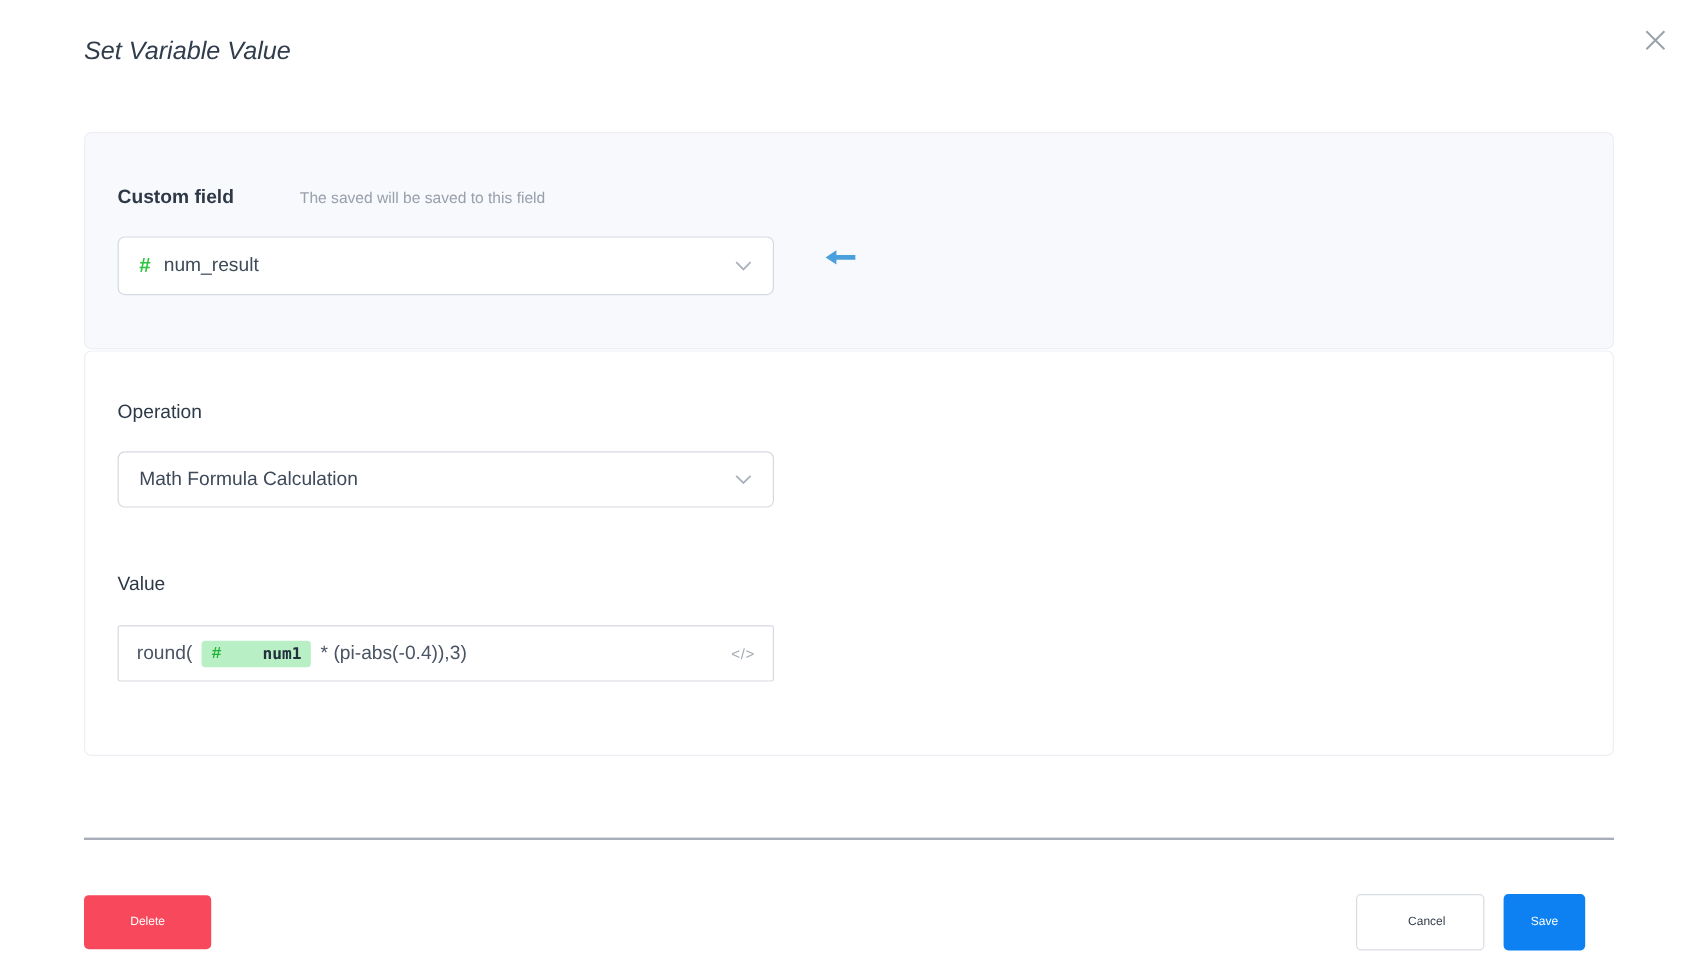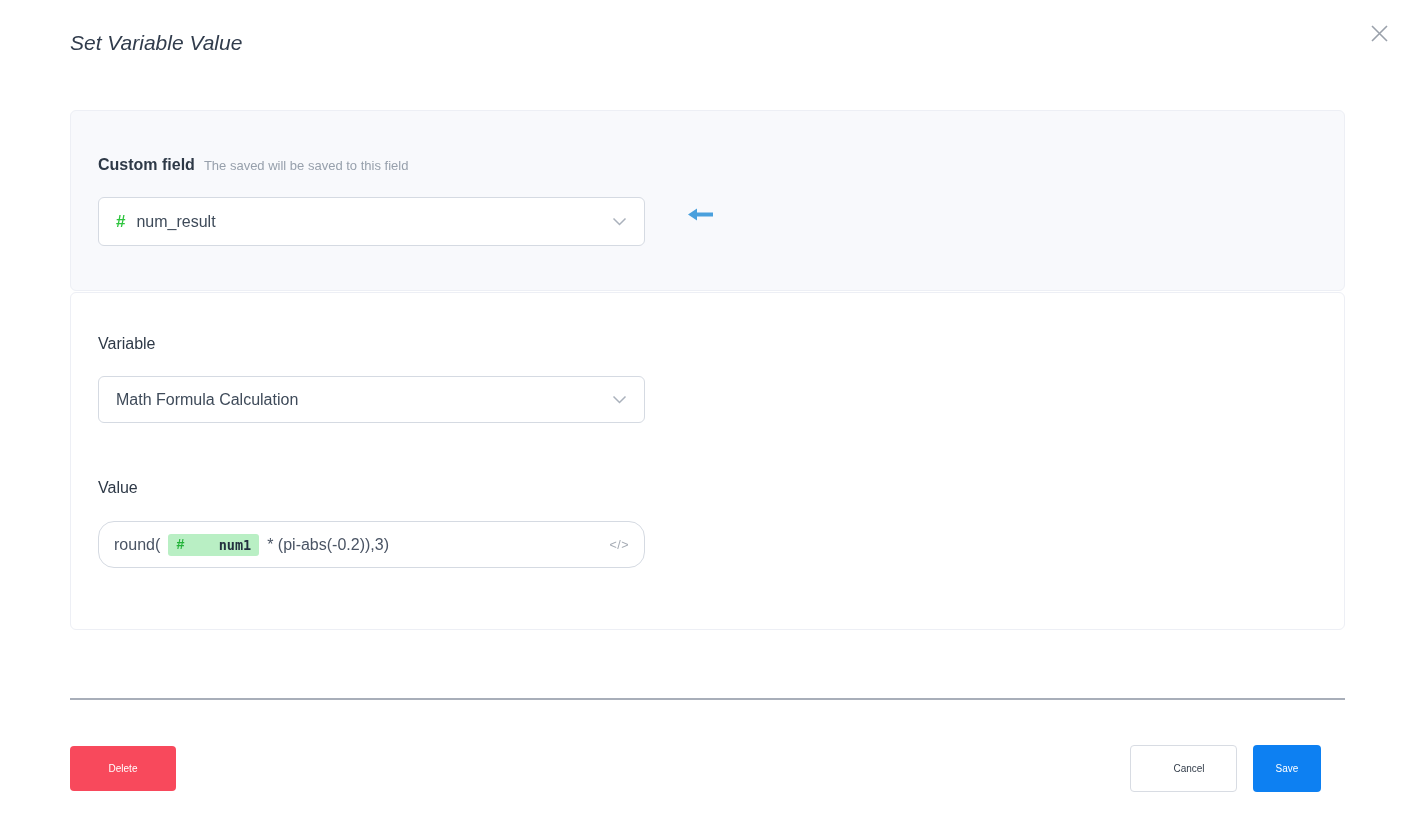--- a/index.html
+++ b/index.html
@@ -73,21 +73,21 @@
 
   .arrow-left { position: absolute; left: 688px; top: 207px; display: flex; }
 
   .value-input {
     position: absolute;
     left: 27px;
     width: 547px;
     height: 47px;
     background: #ffffff;
     border: 1px solid #d5dae2;
-    border-radius: 16px;
+    border-radius: 2px;
     display: flex;
     align-items: center;
     padding: 0 15px;
     font-size: 16px;
     color: #4a5464;
     cursor: text;
   }
   .token-chip {
     display: inline-flex;
     align-items: center;
@@ -159,21 +159,21 @@
 
   <div class="modal-title">Set Variable Value</div>
 
   <div class="close-btn">
     <svg width="23" height="23" viewBox="0 0 23 23">
       <path d="M4 4 L19 19 M19 4 L4 19" stroke="#9aa1ab" stroke-width="1.6" fill="none"></path>
     </svg>
   </div>
 
   <div class="card card-gray">
-    <div class="label-row" style="top: 45px;">
+    <div class="label-row" style="top: 45px; gap: 46px;">
       <span class="field-label-strong">Custom field</span>
       <span class="field-hint">The saved will be saved to this field</span>
     </div>
     <div class="select" style="top: 86px; height: 49px;">
       <span class="hash-green">#</span>
       <span class="select-text">num_result</span>
       <span class="chevron">
         <svg width="15" height="9" viewBox="0 0 15 9">
           <path d="M1.5 1.5 L7.5 7.5 L13.5 1.5" fill="none" stroke="#aab1bc" stroke-width="1.5"></path>
         </svg>
@@ -182,41 +182,41 @@
   </div>
 
   <div class="arrow-left">
     <svg width="25" height="15" viewBox="0 0 25 15">
       <path d="M25 5.6 H9 V1.5 L0 7.5 L9 13.5 V9.4 H25 Z" fill="#4aa0dd"></path>
     </svg>
   </div>
 
   <div class="card card-white">
     <div class="label-row" style="top: 42px;">
-      <span class="field-label">Variable</span>
+      <span class="field-label">Operation</span>
     </div>
     <div class="select" style="top: 83px; height: 47px; justify-content: center;">
       <span class="select-text">Math Formula Calculation</span>
       <span class="chevron">
         <svg width="15" height="9" viewBox="0 0 15 9">
           <path d="M1.5 1.5 L7.5 7.5 L13.5 1.5" fill="none" stroke="#aab1bc" stroke-width="1.5"></path>
         </svg>
       </span>
     </div>
 
     <div class="label-row" style="top: 186px;">
       <span class="field-label">Value</span>
     </div>
     <div class="value-input" style="top: 228px;">
       <span>round(</span>
       <span class="token-chip">
         <span class="token-hash">#</span>
         <span class="token-name">num1</span>
       </span>
-      <span>* (pi-abs(-0.2)),3)</span>
+      <span>* (pi-abs(-0.4)),3)</span>
       <span class="code-icon">&lt;/&gt;</span>
     </div>
   </div>
 
   <div class="divider"></div>
 
   <button class="btn btn-delete">Delete</button>
   <button class="btn btn-cancel">Cancel</button>
   <button class="btn btn-save">Save</button>
 

